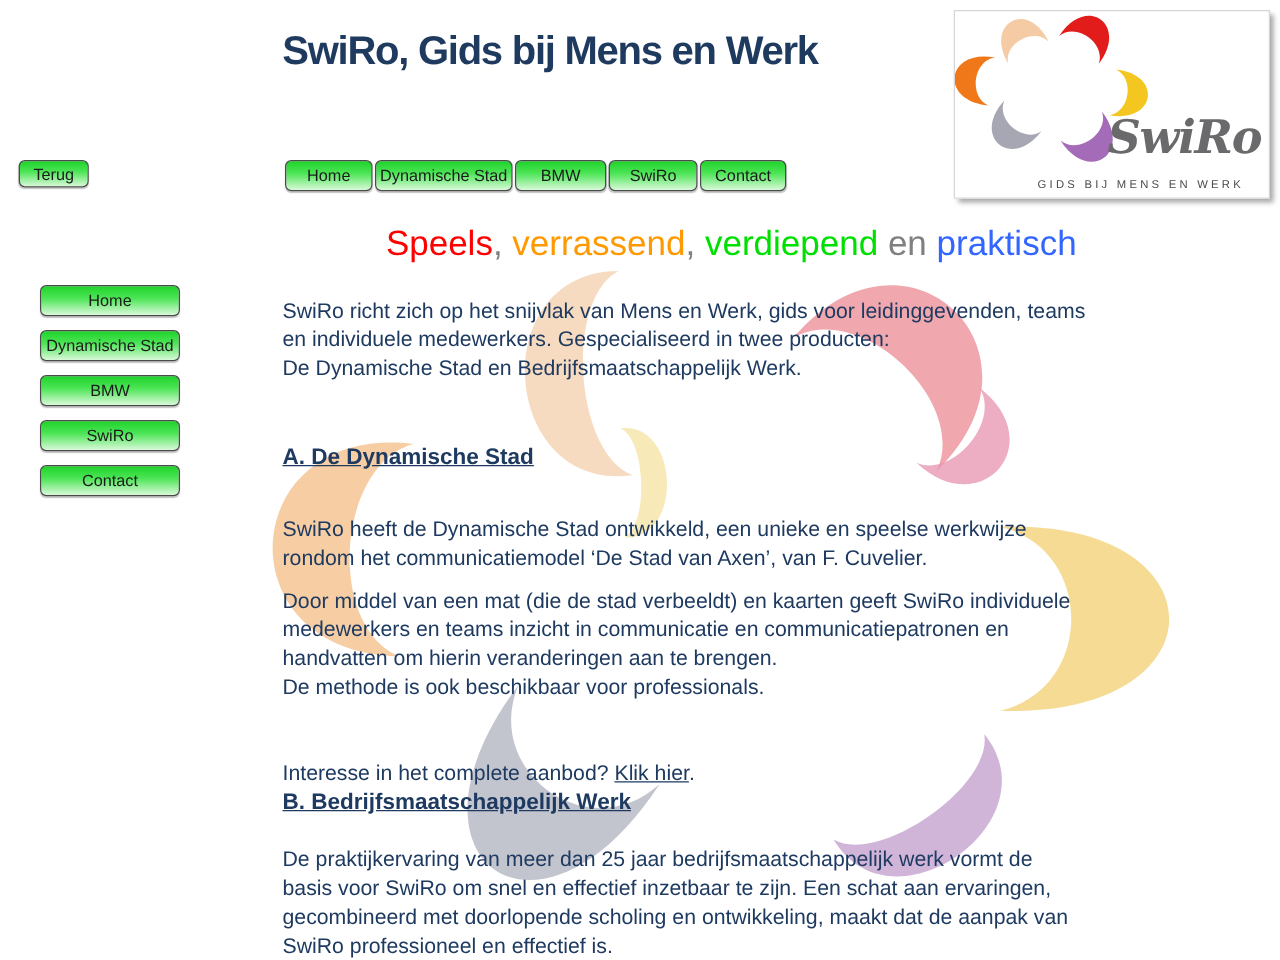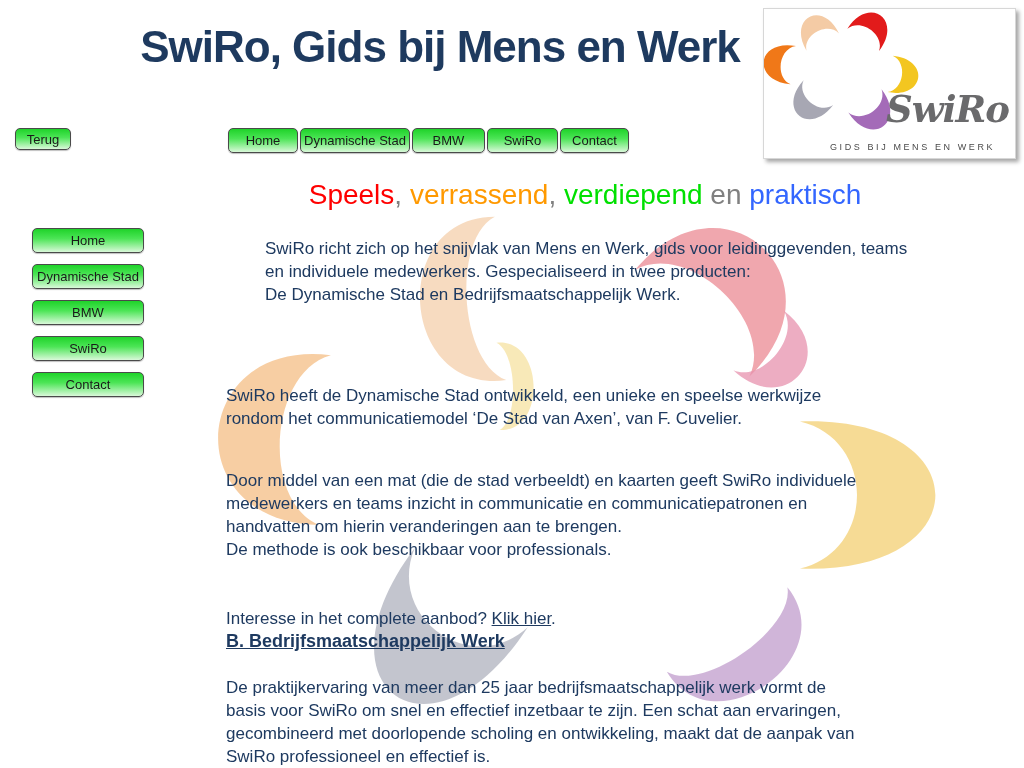--- a/index.html
+++ b/index.html
@@ -4,21 +4,21 @@
 <style>
   html,body{margin:0;padding:0;background:#fff;}
   #page{position:relative;width:1024px;height:768px;background:#ffffff;overflow:hidden;
         font-family:"Liberation Sans",sans-serif;color:#1e3a60;}
   
   #bg-swirls{position:absolute;left:0;top:0;z-index:0;}
   .layer{position:absolute;z-index:2;}
 
   
   #page-title{left:20px;top:22px;width:840px;text-align:center;
-              font-size:44px;font-weight:bold;color:#1e3a5f;letter-spacing:-1px;}
+              font-size:32px;font-weight:bold;color:#1e3a5f;letter-spacing:-1px;}
 
   
   #logo-box{left:763px;top:8px;width:251px;height:149px;background:#fff;
             border:1px solid #d7d7d7;box-shadow:3px 3px 4px rgba(0,0,0,.35);z-index:3;}
   #logo-wordmark{position:absolute;right:6px;top:78px;font-family:"DejaVu Serif",serif;
                  font-style:italic;font-weight:bold;font-size:37px;color:#6a6a6c;letter-spacing:-1px;}
   #logo-tagline{position:absolute;left:66px;top:133px;font-size:9px;letter-spacing:2.6px;
                 color:#4a4a4a;white-space:nowrap;}
 
   
@@ -31,23 +31,23 @@
   #top-nav .btn{height:25px;}
   #sidebar{left:32px;top:228px;display:flex;flex-direction:column;gap:11px;}
   #sidebar .btn{width:112px;height:25px;}
 
   
   #slogan{left:225px;top:179px;width:720px;text-align:center;font-size:28px;color:#808080;}
 
   
   .para{left:226px;width:745px;font-size:17px;line-height:23px;white-space:pre-line;color:#1e3a60;}
   .section-heading{left:226px;font-size:18px;font-weight:bold;text-decoration:underline;color:#1e3a60;}
-  #intro{top:237px;margin-left:39px;}
+  #intro{top:237px;}
   #heading-a{top:355px;}
-  #para-a1{top:384px;}
+  #para-a1{top:412px;}
   #para-a2{top:469px;}
   #interest{top:584px;}
   #heading-b{top:631px;}
   #para-b{top:676px;}
   #interest a{color:#1e3a60;text-decoration:underline;cursor:pointer;}
 </style>
 </head>
 <body>
 
 <div id="page">
@@ -103,20 +103,21 @@
   </div>
 
   <div id="slogan" class="layer">
     <span style="color: rgb(255, 0, 0);">Speels</span><span style="color: rgb(128, 128, 128);">, </span><span style="color: rgb(255, 153, 0);">verrassend</span><span style="color: rgb(128, 128, 128);">, </span><span style="color: rgb(0, 224, 0);">verdiepend</span><span style="color: rgb(128, 128, 128);"> en </span><span style="color: rgb(51, 102, 255);">praktisch</span>
   </div>
 
   <div id="intro" class="para layer">SwiRo richt zich op het snijvlak van Mens en Werk, gids voor leidinggevenden, teams
 en individuele medewerkers. Gespecialiseerd in twee producten:
 De Dynamische Stad en Bedrijfsmaatschappelijk Werk.</div>
 
+  <div id="heading-a" class="section-heading layer">A. De Dynamische Stad</div>
   <div id="para-a1" class="para layer">SwiRo heeft de Dynamische Stad ontwikkeld, een unieke en speelse werkwijze
 rondom het communicatiemodel ‘De Stad van Axen’, van F. Cuvelier.</div>
   <div id="interest" class="para layer">
     <span>Interesse in het complete aanbod? </span><a>Klik hier</a><span>.</span>
   </div>
 
   <div id="para-a2" class="para layer">Door middel van een mat (die de stad verbeeldt) en kaarten geeft SwiRo individuele
 medewerkers en teams inzicht in communicatie en communicatiepatronen en
 handvatten om hierin veranderingen aan te brengen.
 De methode is ook beschikbaar voor professionals.</div>

